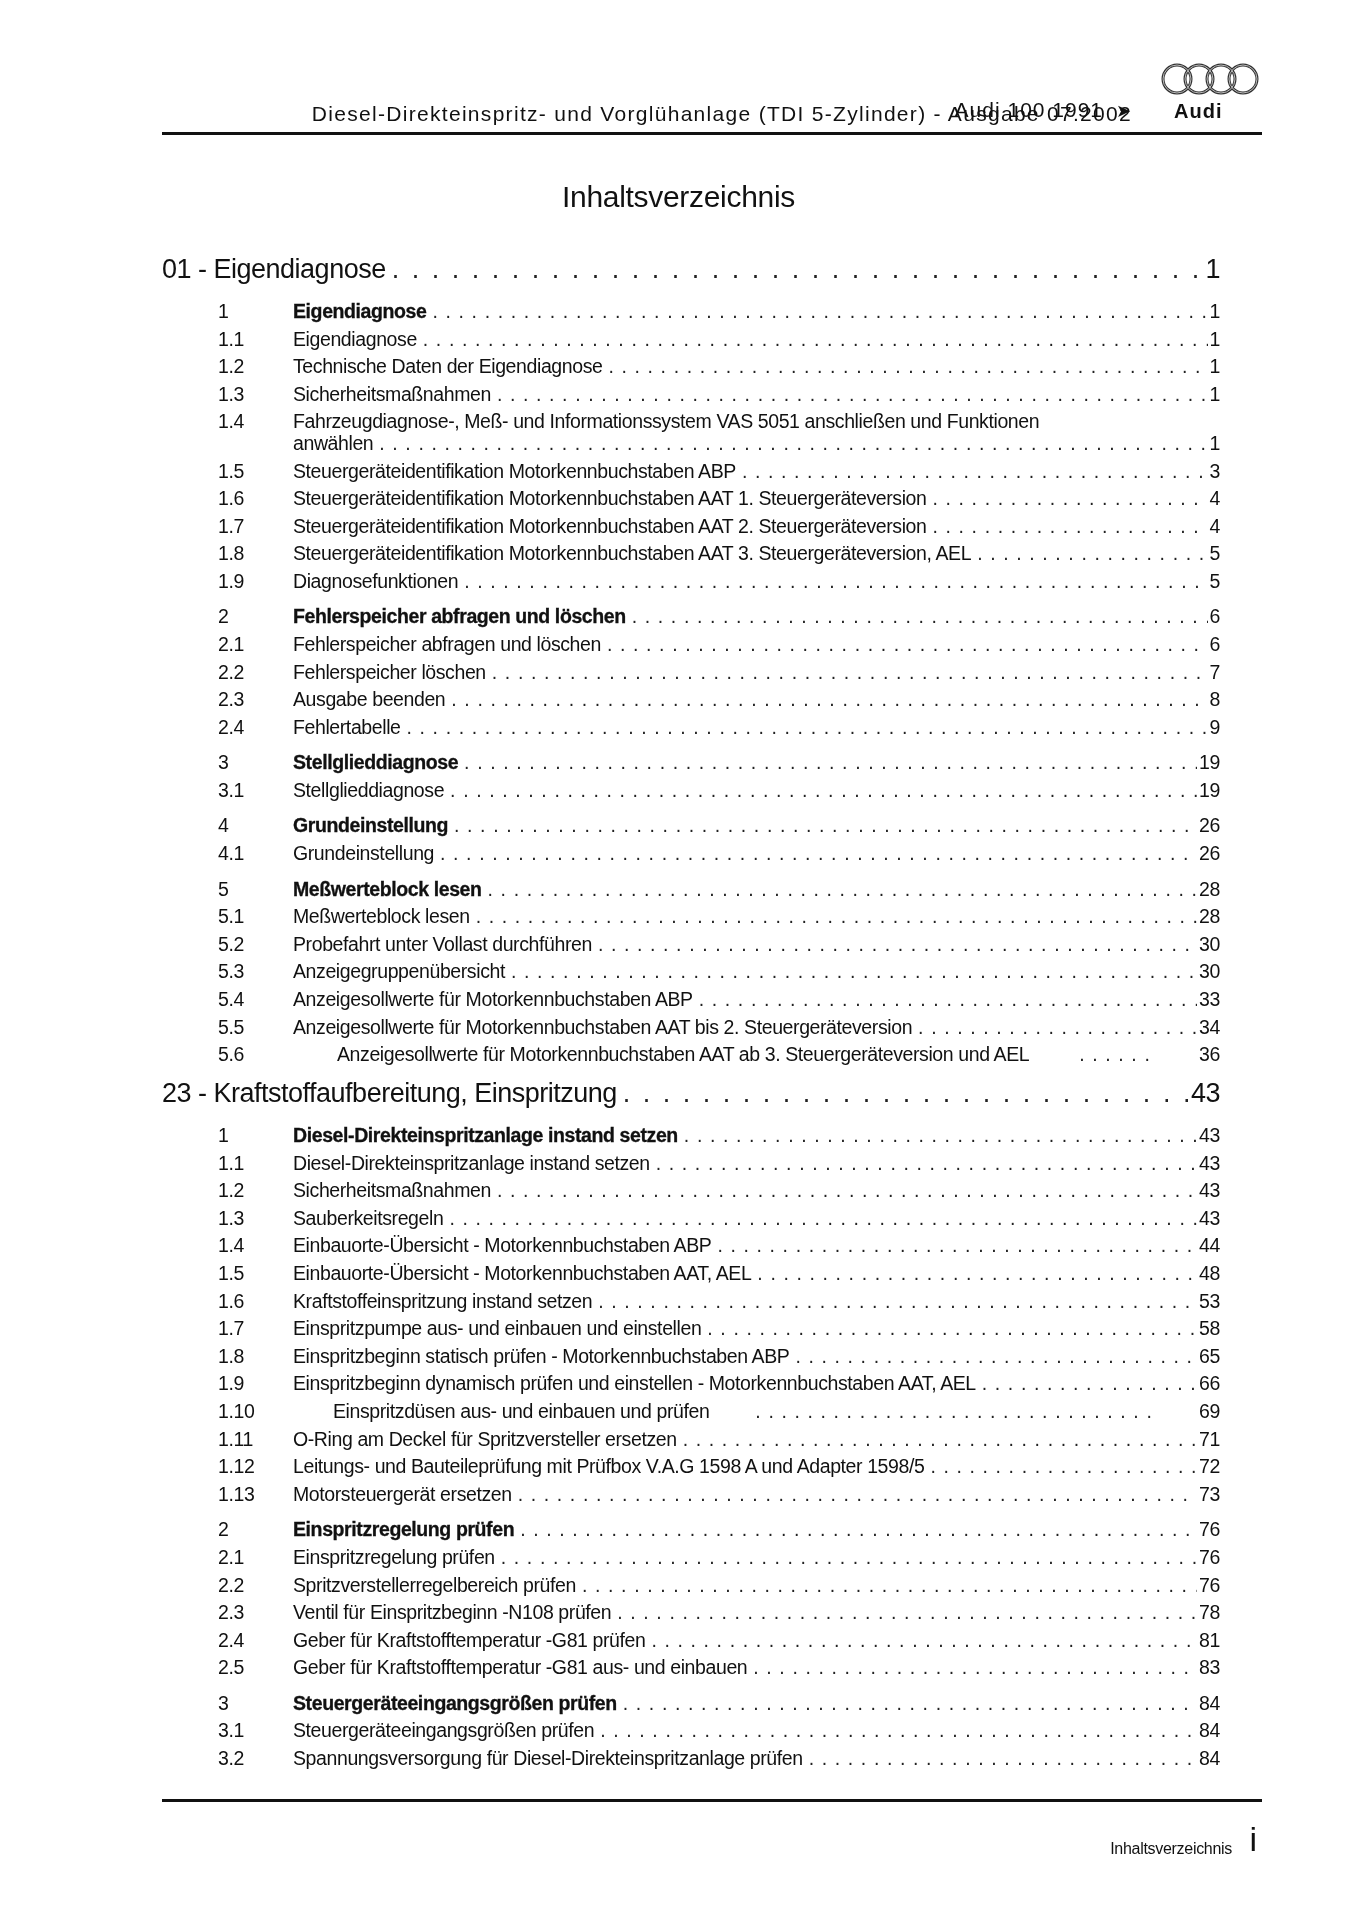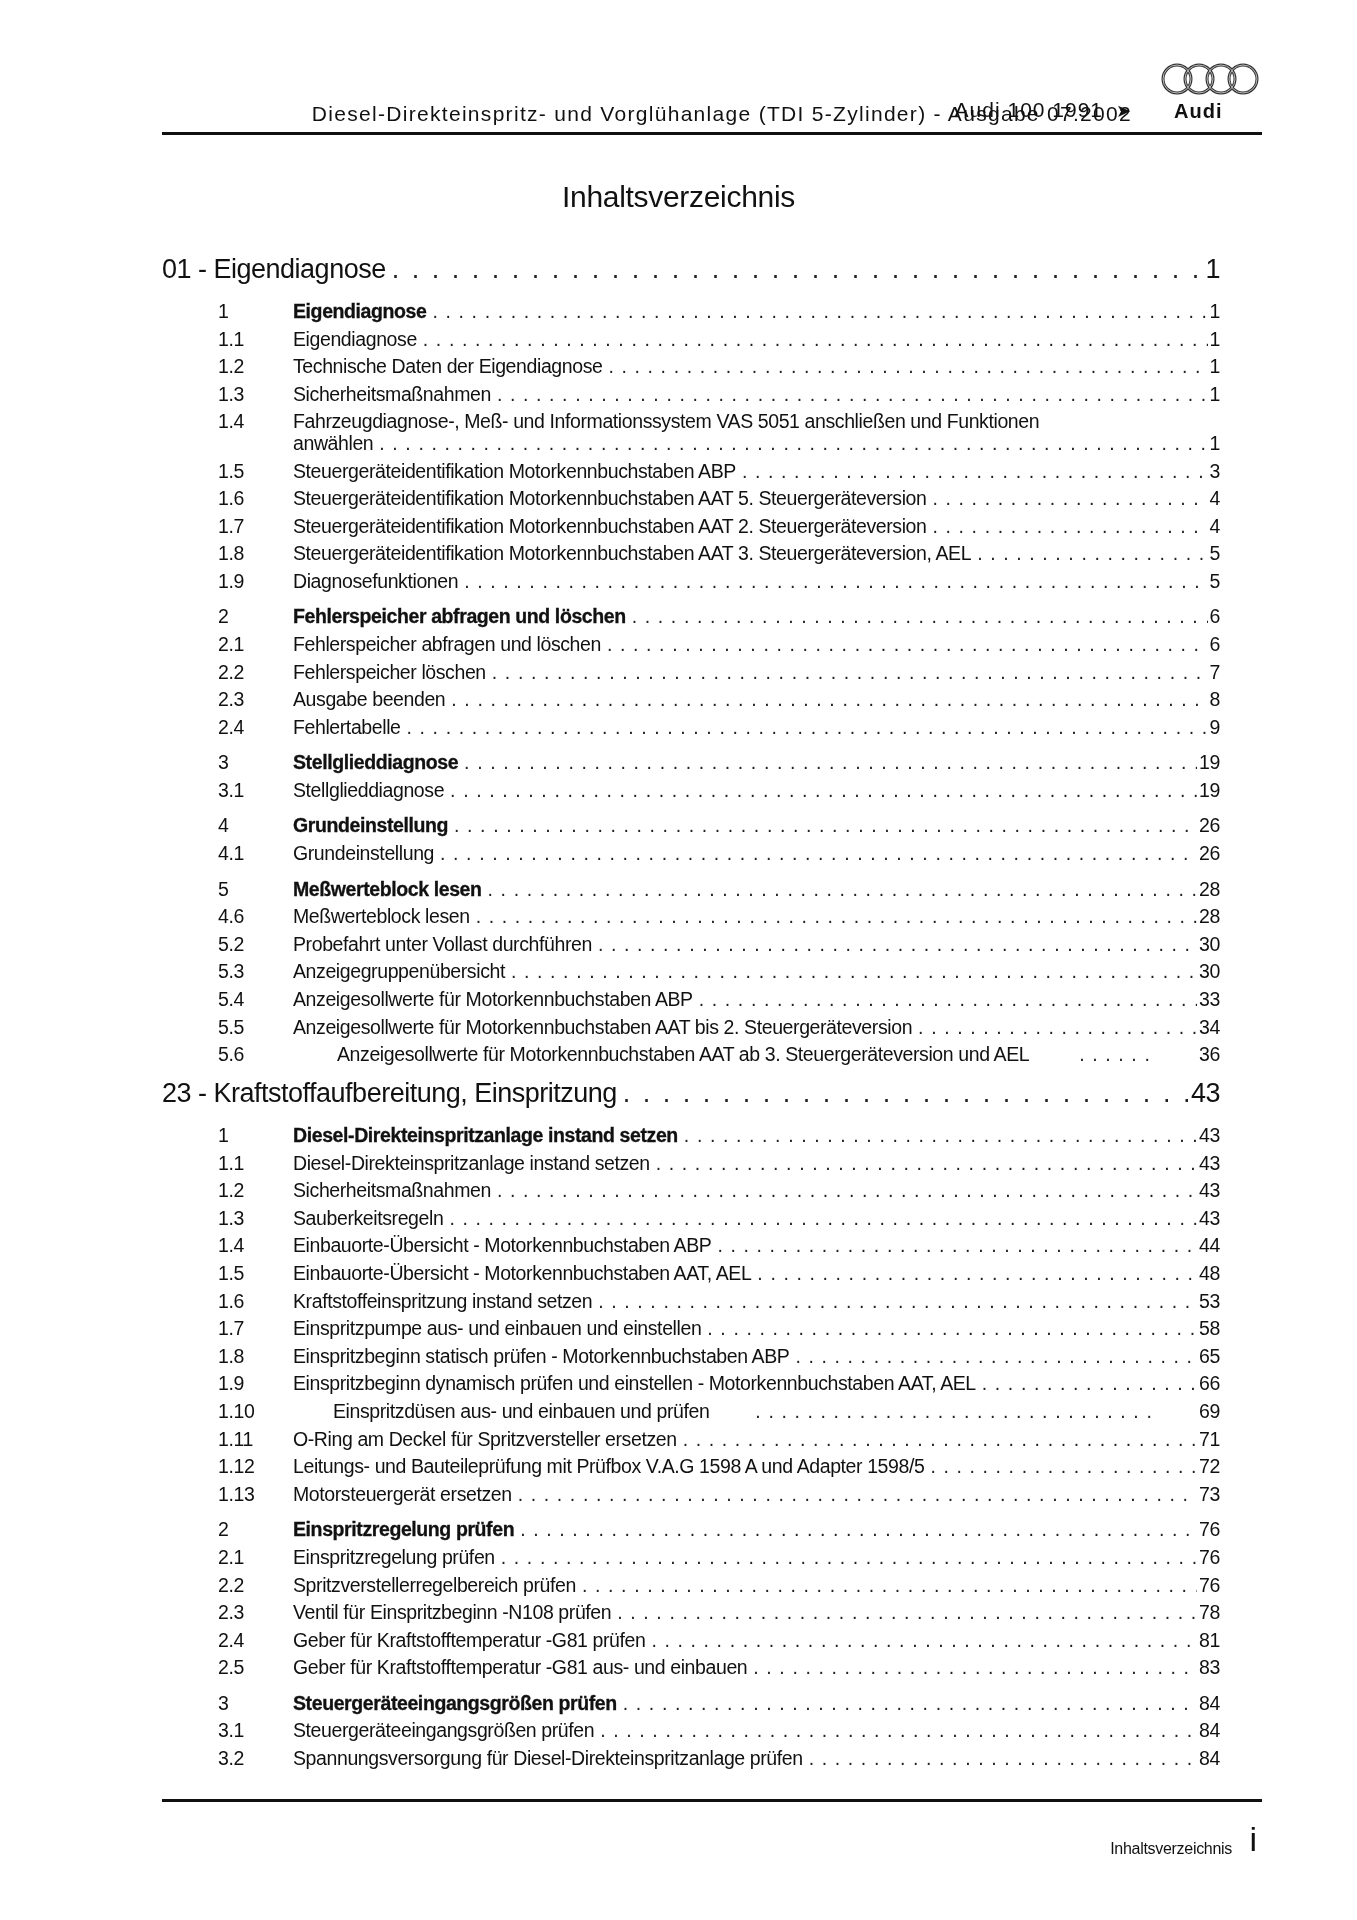--- a/index.html
+++ b/index.html
@@ -101,21 +101,21 @@
       <span class="page">1</span>
     </div>
     <div class="row entry" style="top: 459.5px;">
       <span class="num">1.5</span>
       <span class="title">Steuergeräteidentifikation Motorkennbuchstaben ABP</span>
       <span class="leader"></span>
       <span class="page">3</span>
     </div>
     <div class="row entry" style="top: 487.1px;">
       <span class="num">1.6</span>
-      <span class="title">Steuergeräteidentifikation Motorkennbuchstaben AAT 5. Steuergeräteversion</span>
+      <span class="title">Steuergeräteidentifikation Motorkennbuchstaben AAT 1. Steuergeräteversion</span>
       <span class="leader"></span>
       <span class="page">4</span>
     </div>
     <div class="row entry" style="top: 514.7px;">
       <span class="num">1.7</span>
       <span class="title">Steuergeräteidentifikation Motorkennbuchstaben AAT 2. Steuergeräteversion</span>
       <span class="leader"></span>
       <span class="page">4</span>
     </div>
     <div class="row entry" style="top: 542.3px;">
@@ -184,21 +184,21 @@
       <span class="leader"></span>
       <span class="page">26</span>
     </div>
     <div class="row entry group" style="top: 877.5px;">
       <span class="num">5</span>
       <span class="title">Meßwerteblock lesen</span>
       <span class="leader"></span>
       <span class="page">28</span>
     </div>
     <div class="row entry" style="top: 905.1px;">
-      <span class="num">4.6</span>
+      <span class="num">5.1</span>
       <span class="title">Meßwerteblock lesen</span>
       <span class="leader"></span>
       <span class="page">28</span>
     </div>
     <div class="row entry" style="top: 932.7px;">
       <span class="num">5.2</span>
       <span class="title">Probefahrt unter Vollast durchführen</span>
       <span class="leader"></span>
       <span class="page">30</span>
     </div>

